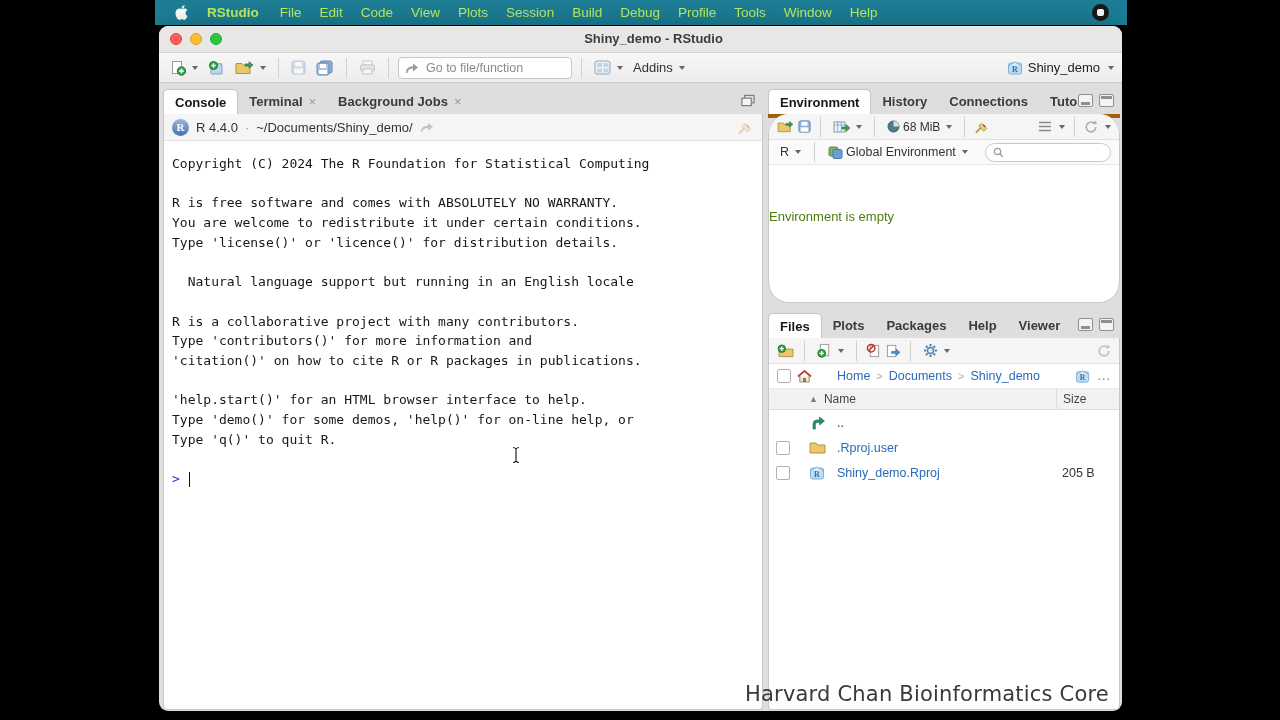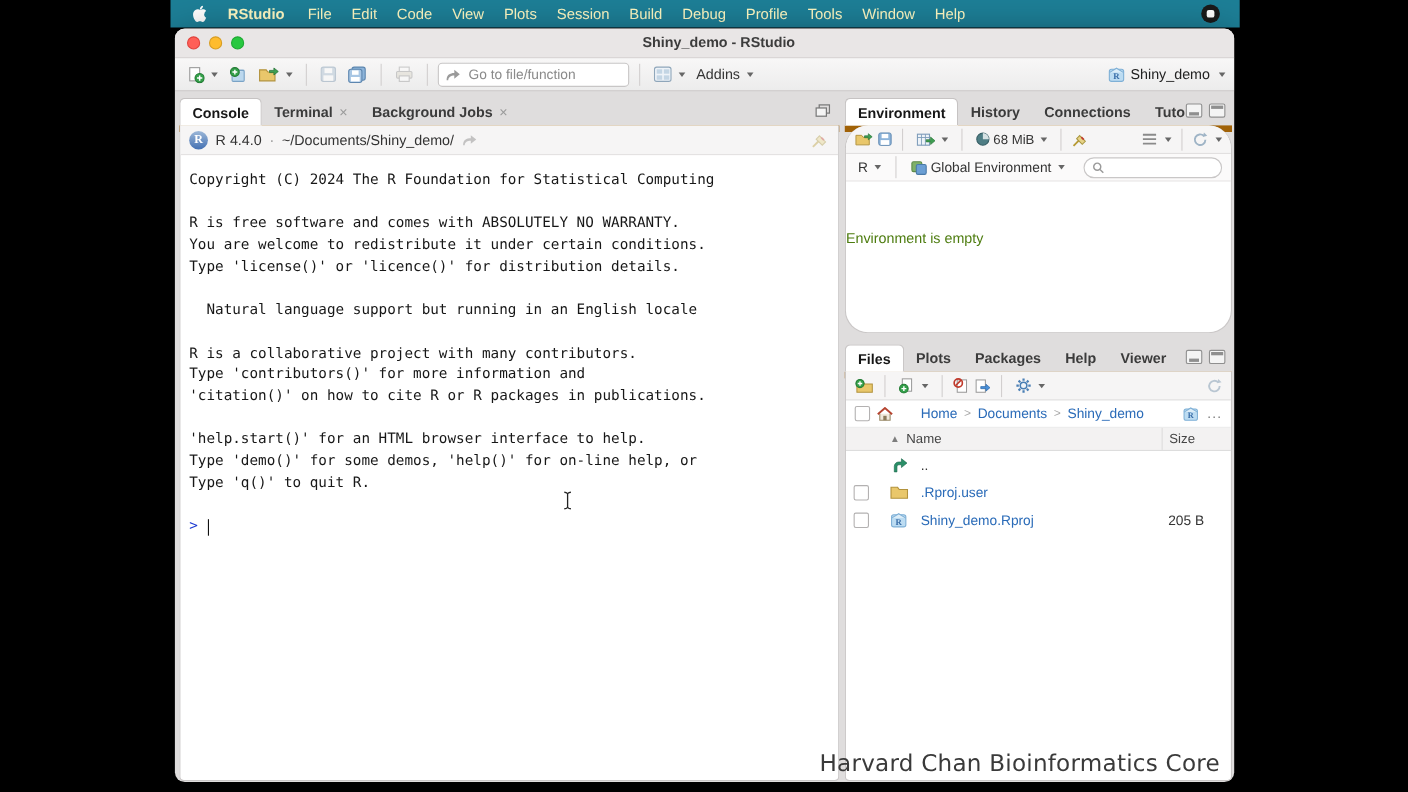--- a/index.html
+++ b/index.html
@@ -1,21 +1,21 @@
 <!DOCTYPE html>
 <html><head>
 <meta charset="utf-8">
 <style>
   html,body{margin:0;padding:0;}
   body{width:1280px;height:720px;background:#000;position:relative;overflow:hidden;
        font-family:"Liberation Sans", sans-serif; -webkit-font-smoothing:antialiased;}
   .screen{position:absolute;left:155px;top:0;width:972px;height:712px;}
 
   
-  .menubar{position:absolute;left:0;top:0;right:0;height:25px;background:#1d7f97;color:#fef9c3;
+  .menubar{position:absolute;left:0;top:0;right:0;height:25px;background:#1d7f97;color:#bef264;
            display:flex;align-items:center;padding:0 10px;font-size:13.5px;}
   .menubar .apple{display:flex;align-items:center;padding:0 10px;}
   .menu-item{padding:0 9px;white-space:nowrap;}
   .menu-item.brand{font-weight:bold;padding-right:12px;}
   .rec-indicator{position:absolute;right:18px;top:4px;width:17px;height:17px;border-radius:50%;
                  background:#1a1a1a;display:flex;align-items:center;justify-content:center;}
   .rec-indicator::after{content:"";width:7px;height:7px;border-radius:2px;background:#fff;}
 
   
   .window{position:absolute;left:4px;top:26px;width:963px;height:685px;background:#dfdddd;
@@ -41,21 +41,21 @@
   .goto{display:flex;align-items:center;background:#fff;border:1px solid #c8c6c6;border-radius:4px;
         height:20px;width:160px;padding:0 6px;gap:5px;}
   .goto input{border:0;outline:0;font-size:12.5px;width:120px;color:#333;background:transparent;
               font-family:"Liberation Sans", sans-serif;}
   .goto input::placeholder{color:#8a8a8a;}
   .proj{position:absolute;right:8px;display:flex;align-items:center;gap:5px;font-size:13px;color:#222;}
 
   
   .pane{position:absolute;}
   .tabbar{position:relative;display:flex;height:25px;align-items:stretch;
-          border-bottom:6px solid #a16207;font-size:13px;color:#333;overflow:hidden;}
+          border-bottom:4px solid #a16207;font-size:13px;color:#333;overflow:hidden;}
   .tab{display:flex;align-items:center;padding:0 11px;gap:6px;font-weight:bold;color:#3b3b3b;
        border-radius:5px 5px 0 0;white-space:nowrap;}
   .tab.active{background:#fff;border:1px solid #c6c3c3;border-bottom:1px solid #fff;
               margin-bottom:-1px;color:#161616;}
   .tab.clipped{flex:0 1 34px;min-width:0;overflow:hidden;}
   .tab-close{color:#9a9a9a;font-weight:normal;font-size:13px;}
   .panel-body{position:absolute;left:0;right:0;bottom:0;background:#fff;
               border:1px solid #c9c6c6;border-top:0;border-radius:0 0 4px 4px;overflow:hidden;}
   .winbtns{position:absolute;right:6px;top:5px;display:flex;gap:6px;align-items:center;
            background:inherit;}

